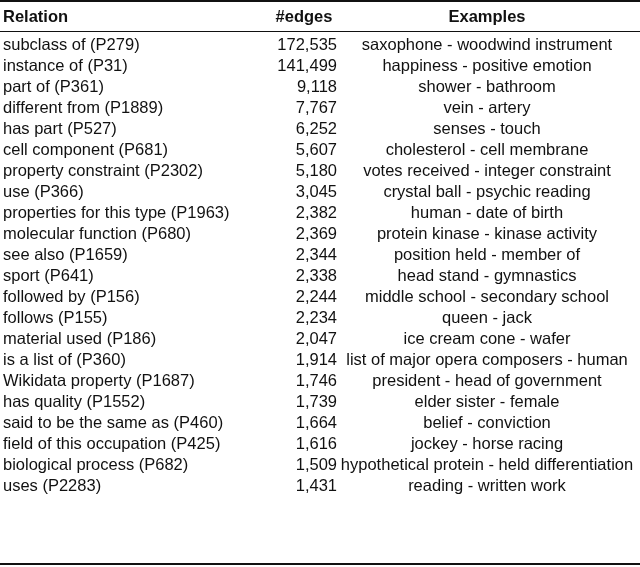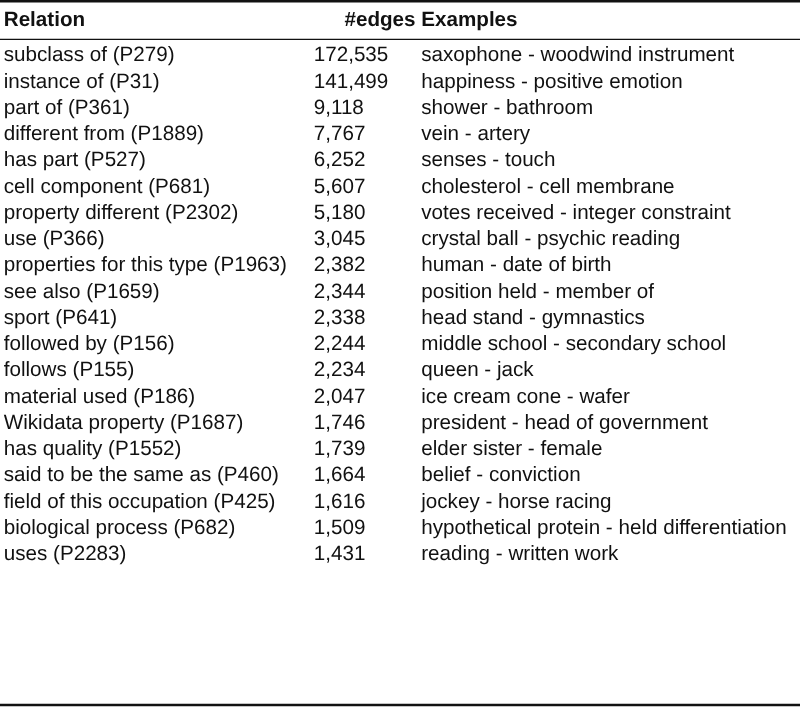--- a/index.html
+++ b/index.html
@@ -45,23 +45,23 @@
       vertical-align: middle;
     }
     tbody tr.spacer td { height: 3px; padding: 0; }
     tbody td {
       height: 21px;
       padding: 0;
       vertical-align: middle;
       white-space: nowrap;
     }
     .col-rel { text-align: left; padding-left: 3px; width: 248px; }
-    .col-edges { text-align: left; width: 66px; padding-right: 0; }
+    .col-edges { text-align: right; width: 66px; padding-right: 0; }
     th.col-edges { text-align: center; padding-left: 20px; }
-    .col-ex { text-align: left; padding-right: 3px; }
+    .col-ex { text-align: center; padding-right: 3px; }
   </style>
 </head>
 <body>
 
 <div class="table-wrap">
   <div class="rule top"></div>
   <div class="rule mid"></div>
   <div class="rule bottom"></div>
 
   <table>
@@ -100,33 +100,38 @@
           <td class="col-rel">has part (P527)</td>
           <td class="col-edges">6,252</td>
           <td class="col-ex">senses - touch</td>
         </tr>
         <tr>
           <td class="col-rel">cell component (P681)</td>
           <td class="col-edges">5,607</td>
           <td class="col-ex">cholesterol - cell membrane</td>
         </tr>
         <tr>
-          <td class="col-rel">property different (P2302)</td>
+          <td class="col-rel">property constraint (P2302)</td>
           <td class="col-edges">5,180</td>
           <td class="col-ex">votes received - integer constraint</td>
         </tr>
         <tr>
           <td class="col-rel">use (P366)</td>
           <td class="col-edges">3,045</td>
           <td class="col-ex">crystal ball - psychic reading</td>
         </tr>
         <tr>
           <td class="col-rel">properties for this type (P1963)</td>
           <td class="col-edges">2,382</td>
           <td class="col-ex">human - date of birth</td>
+        </tr>
+        <tr>
+          <td class="col-rel">molecular function (P680)</td>
+          <td class="col-edges">2,369</td>
+          <td class="col-ex">protein kinase - kinase activity</td>
         </tr>
         <tr>
           <td class="col-rel">see also (P1659)</td>
           <td class="col-edges">2,344</td>
           <td class="col-ex">position held - member of</td>
         </tr>
         <tr>
           <td class="col-rel">sport (P641)</td>
           <td class="col-edges">2,338</td>
           <td class="col-ex">head stand - gymnastics</td>
@@ -138,20 +143,25 @@
         </tr>
         <tr>
           <td class="col-rel">follows (P155)</td>
           <td class="col-edges">2,234</td>
           <td class="col-ex">queen - jack</td>
         </tr>
         <tr>
           <td class="col-rel">material used (P186)</td>
           <td class="col-edges">2,047</td>
           <td class="col-ex">ice cream cone - wafer</td>
+        </tr>
+        <tr>
+          <td class="col-rel">is a list of (P360)</td>
+          <td class="col-edges">1,914</td>
+          <td class="col-ex">list of major opera composers - human</td>
         </tr>
         <tr>
           <td class="col-rel">Wikidata property (P1687)</td>
           <td class="col-edges">1,746</td>
           <td class="col-ex">president - head of government</td>
         </tr>
         <tr>
           <td class="col-rel">has quality (P1552)</td>
           <td class="col-edges">1,739</td>
           <td class="col-ex">elder sister - female</td>

